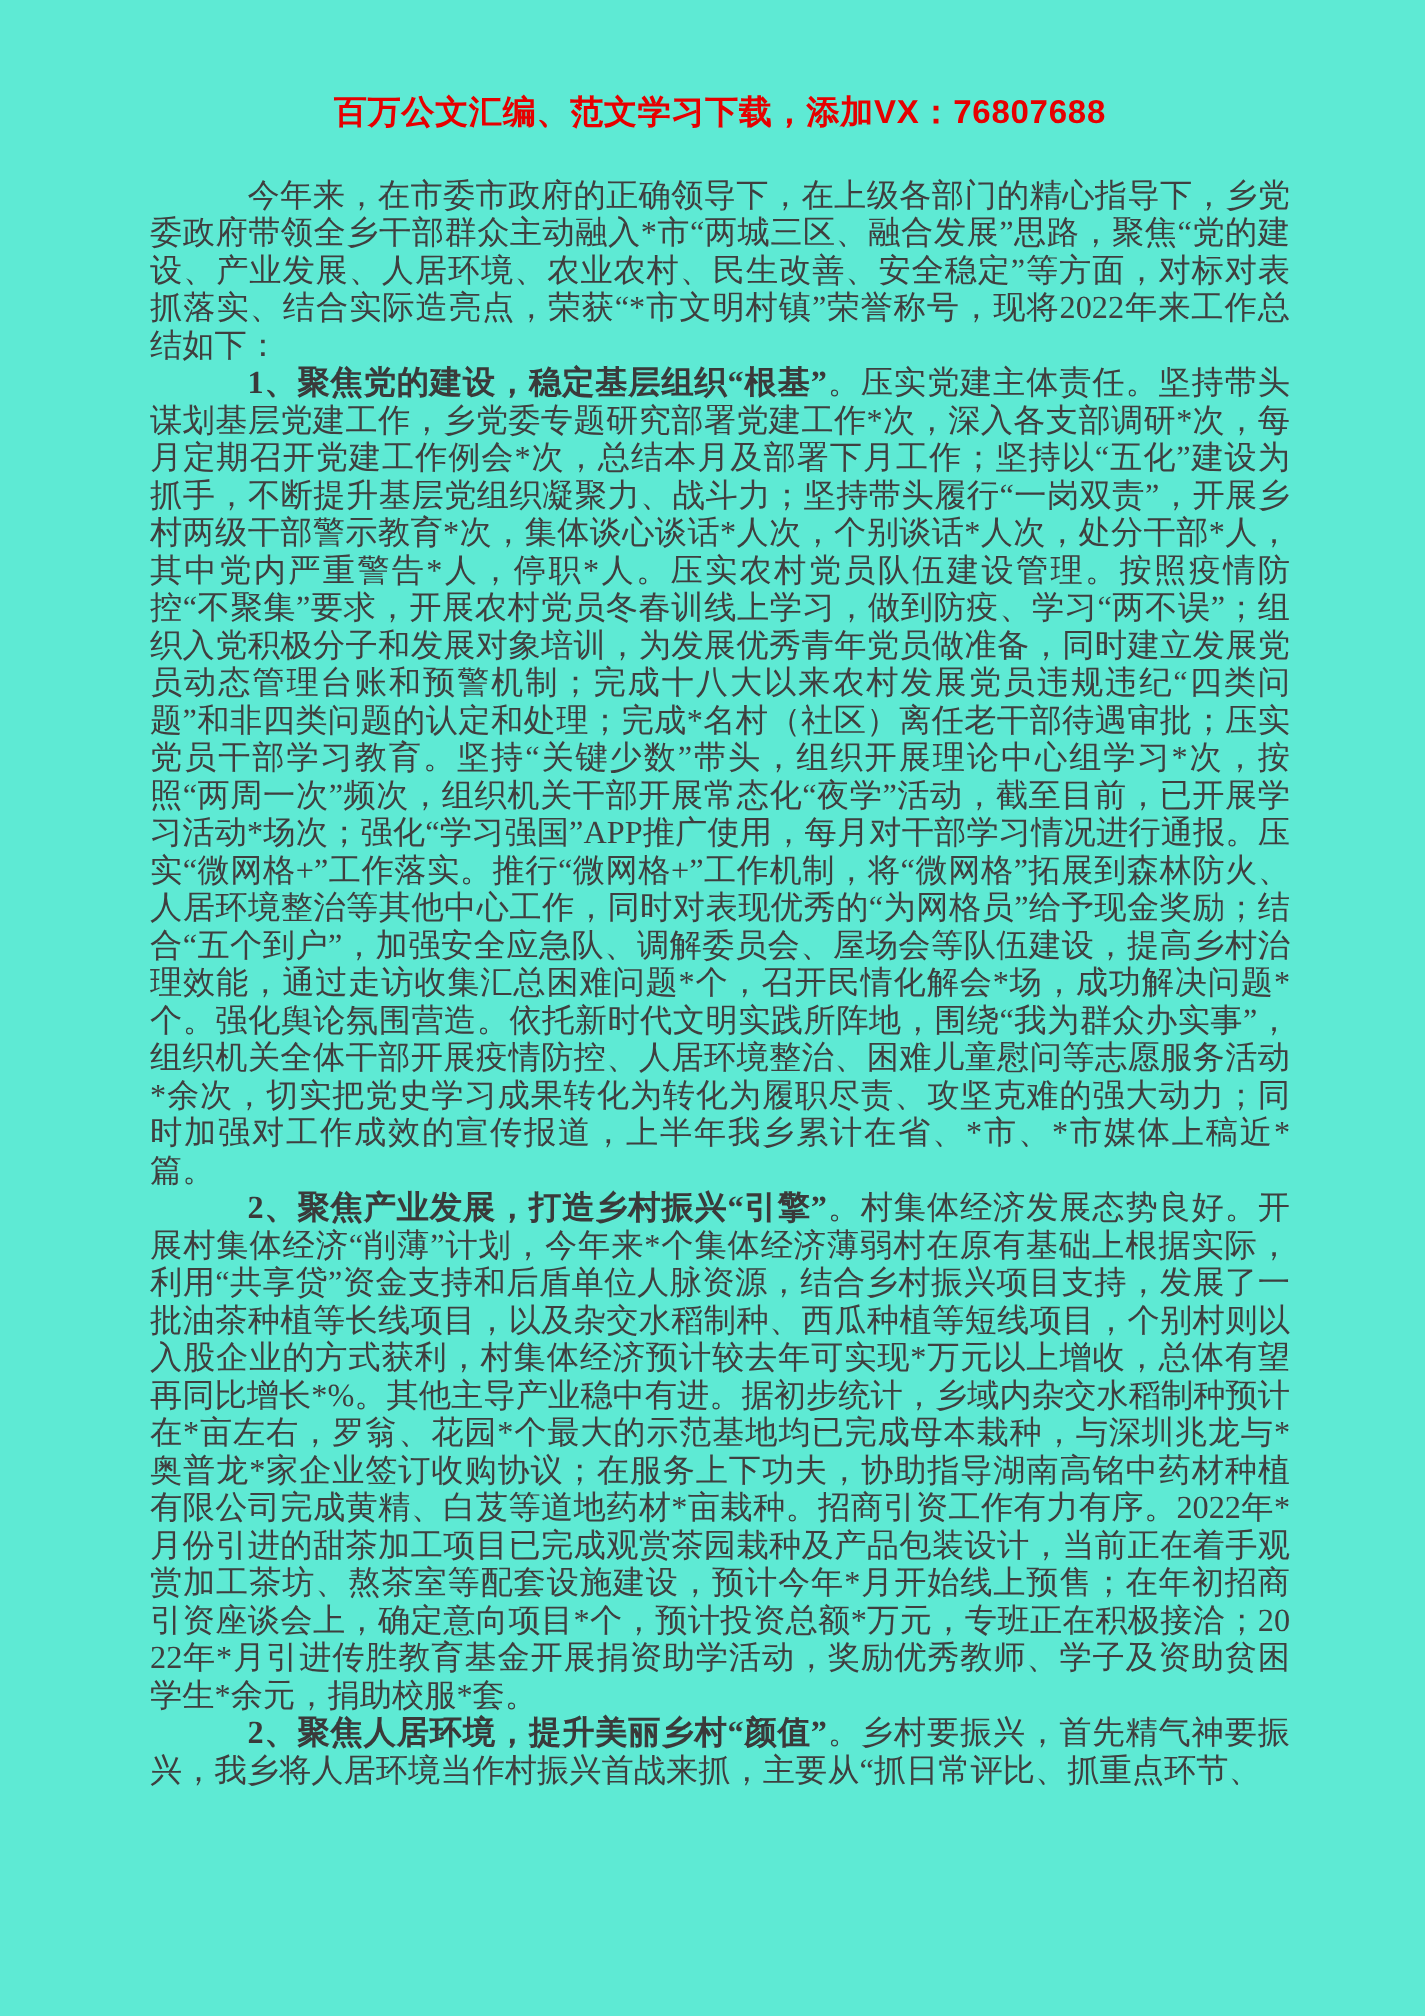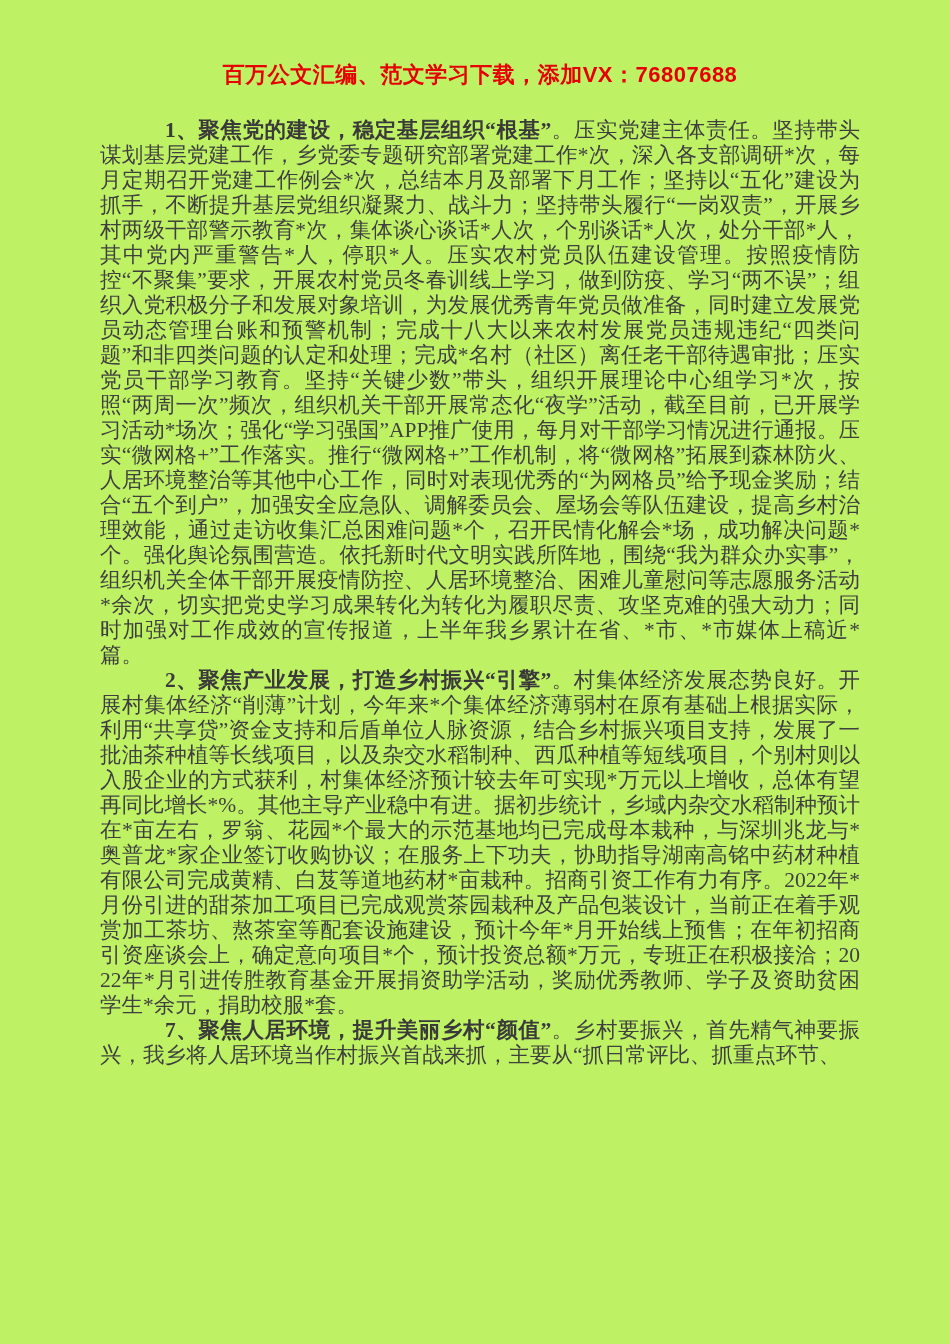--- a/index.html
+++ b/index.html
@@ -5,21 +5,21 @@
   html, body {
     margin: 0;
     padding: 0;
     background: #ffffff;
   }
   .page {
     position: relative;
     width: 950px;
     height: 1344px;
     box-sizing: border-box;
-    background: #bef264;
+    background: #5eead4;
     padding: 60px 90px 0 100px;
     overflow: hidden;
     font-family: "Liberation Serif", "DejaVu Serif", serif;
   }
   .promo-header {
     text-align: center;
     color: #e60000;
     font-weight: 700;
     font-size: 22px;
     line-height: 30px;
@@ -49,21 +49,22 @@
     color: #3a3a3a;
   }
 </style>
 </head>
 <body>
 
 <div class="page">
   <div class="promo-header">百万公文汇编、范文学习下载，添加VX：76807688</div>
 
   <div class="content">
+    <p><span>今年来，在市委市政府的正确领导下，在上级各部门的精心指导下，乡党委政府带领全乡干部群众主动融入*市“两城三区、融合发展”思路，聚焦“党的建设、产业发展、人居环境、农业农村、民生改善、安全稳定”等方面，对标对表抓落实、结合实际造亮点，荣获“*市文明村镇”荣誉称号，现将2022年来工作总结如下：</span></p>
 
 
     <p><span class="lead-bold">1、聚焦党的建设，稳定基层组织“根基”</span><span>。压实党建主体责任。坚持带头谋划基层党建工作，乡党委专题研究部署党建工作*次，深入各支部调研*次，每月定期召开党建工作例会*次，总结本月及部署下月工作；坚持以“五化”建设为抓手，不断提升基层党组织凝聚力、战斗力；坚持带头履行“一岗双责”，开展乡村两级干部警示教育*次，集体谈心谈话*人次，个别谈话*人次，处分干部*人，其中党内严重警告*人，停职*人。压实农村党员队伍建设管理。按照疫情防控“不聚集”要求，开展农村党员冬春训线上学习，做到防疫、学习“两不误”；组织入党积极分子和发展对象培训，为发展优秀青年党员做准备，同时建立发展党员动态管理台账和预警机制；完成十八大以来农村发展党员违规违纪“四类问题”和非四类问题的认定和处理；完成*名村（社区）离任老干部待遇审批；压实党员干部学习教育。坚持“关键少数”带头，组织开展理论中心组学习*次，按照“两周一次”频次，组织机关干部开展常态化“夜学”活动，截至目前，已开展学习活动*场次；强化“学习强国”APP推广使用，每月对干部学习情况进行通报。压实“微网格+”工作落实。推行“微网格+”工作机制，将“微网格”拓展到森林防火、人居环境整治等其他中心工作，同时对表现优秀的“为网格员”给予现金奖励；结合“五个到户”，加强安全应急队、调解委员会、屋场会等队伍建设，提高乡村治理效能，通过走访收集汇总困难问题*个，召开民情化解会*场，成功解决问题*个。强化舆论氛围营造。依托新时代文明实践所阵地，围绕“我为群众办实事”，组织机关全体干部开展疫情防控、人居环境整治、困难儿童慰问等志愿服务活动*余次，切实把党史学习成果转化为转化为履职尽责、攻坚克难的强大动力；同时加强对工作成效的宣传报道，上半年我乡累计在省、*市、*市媒体上稿近*篇。</span></p>
 
     <p><span class="lead-bold">2、聚焦产业发展，打造乡村振兴“引擎”</span><span>。村集体经济发展态势良好。开展村集体经济“削薄”计划，今年来*个集体经济薄弱村在原有基础上根据实际，利用“共享贷”资金支持和后盾单位人脉资源，结合乡村振兴项目支持，发展了一批油茶种植等长线项目，以及杂交水稻制种、西瓜种植等短线项目，个别村则以入股企业的方式获利，村集体经济预计较去年可实现*万元以上增收，总体有望再同比增长*%。其他主导产业稳中有进。据初步统计，乡域内杂交水稻制种预计在*亩左右，罗翁、花园*个最大的示范基地均已完成母本栽种，与深圳兆龙与*奥普龙*家企业签订收购协议；在服务上下功夫，协助指导湖南高铭中药材种植有限公司完成黄精、白芨等道地药材*亩栽种。招商引资工作有力有序。2022年*月份引进的甜茶加工项目已完成观赏茶园栽种及产品包装设计，当前正在着手观赏加工茶坊、熬茶室等配套设施建设，预计今年*月开始线上预售；在年初招商引资座谈会上，确定意向项目*个，预计投资总额*万元，专班正在积极接洽；2022年*月引进传胜教育基金开展捐资助学活动，奖励优秀教师、学子及资助贫困学生*余元，捐助校服*套。</span></p>
 
-    <p><span class="lead-bold">7、聚焦人居环境，提升美丽乡村“颜值”</span><span>。乡村要振兴，首先精气神要振兴，我乡将人居环境当作村振兴首战来抓，主要从“抓日常评比、抓重点环节、</span></p>
+    <p><span class="lead-bold">2、聚焦人居环境，提升美丽乡村“颜值”</span><span>。乡村要振兴，首先精气神要振兴，我乡将人居环境当作村振兴首战来抓，主要从“抓日常评比、抓重点环节、</span></p>
   </div>
 </div>
 
 </body></html>

